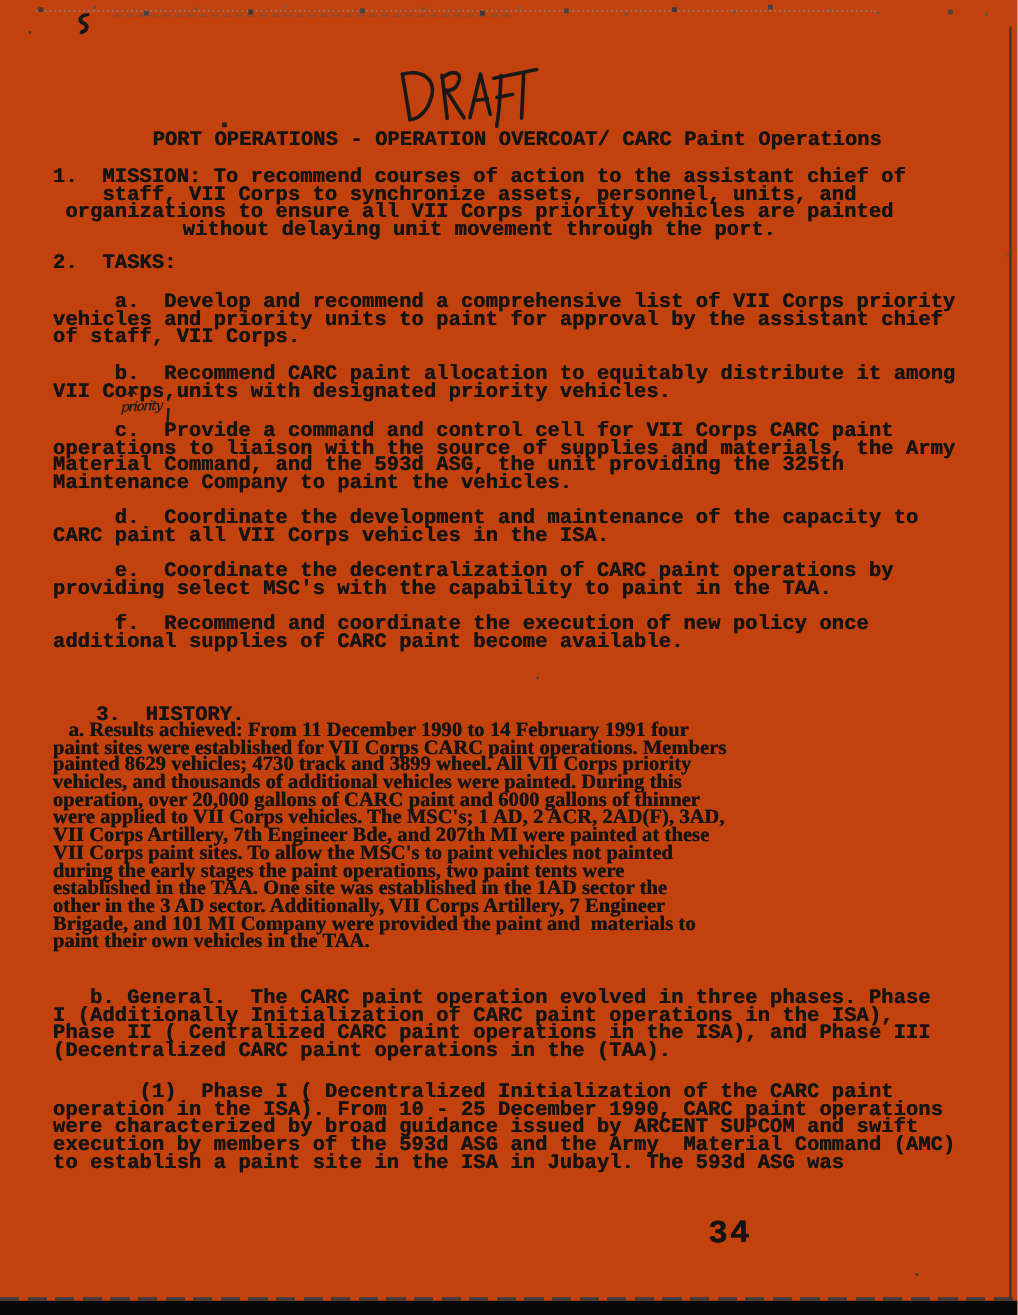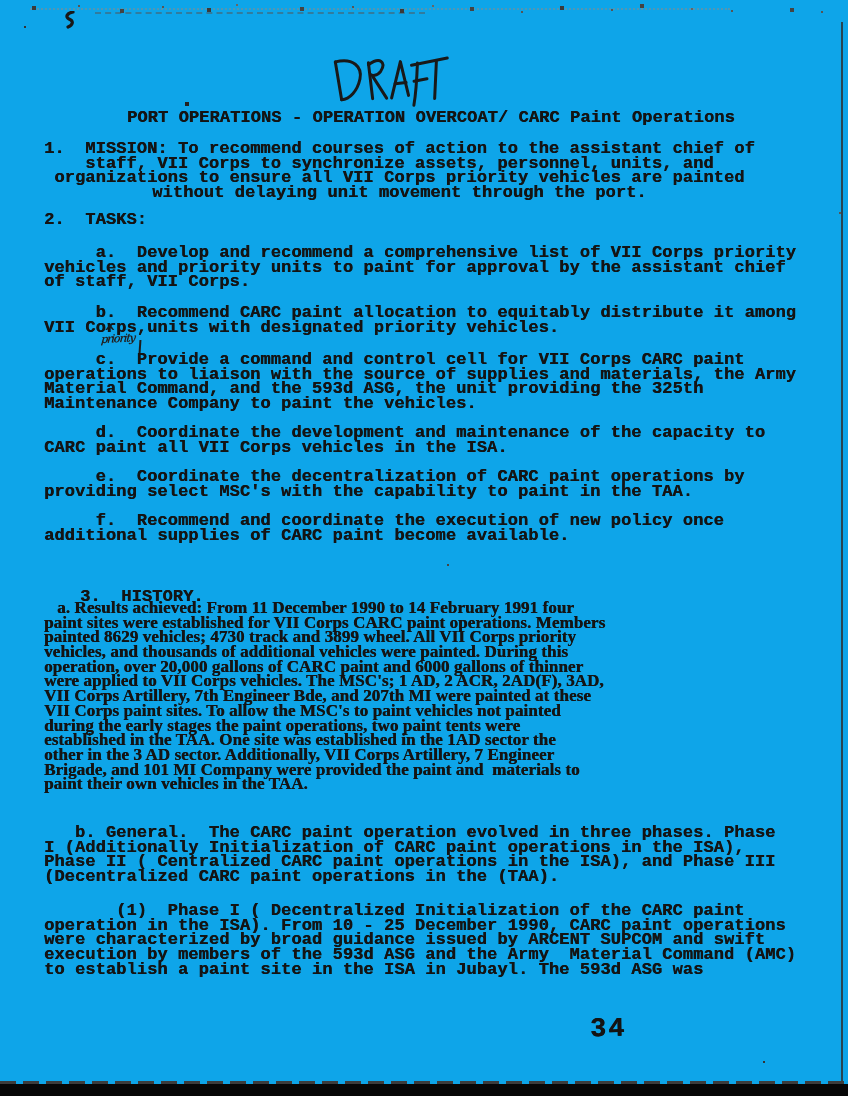--- a/index.html
+++ b/index.html
@@ -1,19 +1,19 @@
 <!DOCTYPE html>
 <html><head>
 <meta charset="utf-8">
 <style>
   html,body{margin:0;padding:0;background:#e8e8e6;}
   #page{
     position:relative;
     width:848px;height:1096px;
-    background:#0ea5e9;
+    background:#c2410c;
     overflow:hidden;
     font-family:"Liberation Mono","DejaVu Sans Mono",monospace;
     color:#141414;
   }
   .tline{
     white-space:pre;
     font-size:17px;
     font-weight:bold;
     line-height:14.7px;
     height:14.7px;

